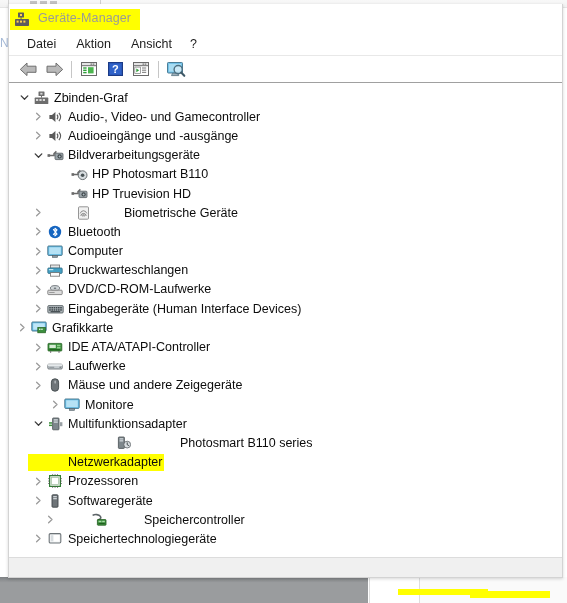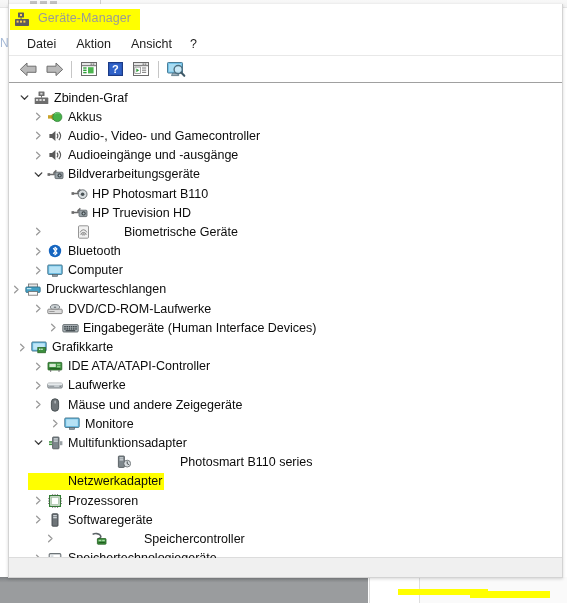--- a/index.html
+++ b/index.html
@@ -196,36 +196,20 @@
           </div>
           <span class="lbl">Zbinden-Graf</span>
         </div>
         <div class="row" style="padding-left: 22px;">
           <div class="chev">
             <svg width="9" height="9" viewBox="0 0 9 9">
   <path d="M2.6 1.2 L6 4.5 L2.6 7.8" stroke="#9b9b9b" stroke-width="1.3" fill="none" stroke-linecap="round" stroke-linejoin="round"></path>
             </svg>
           </div>
           <div class="ico">
-            <svg width="16" height="14" viewBox="0 0 16 14">
-      <rect x="1" y="5.2" width="4.2" height="3.4" fill="#c9a227"></rect>
-      <rect x="5" y="4.2" width="3.4" height="5.4" rx="1" fill="#e0b52e" stroke="#8a6d12" stroke-width=".6"></rect>
-      <circle cx="10.3" cy="7" r="4.6" fill="#46b24a" stroke="#2b7a2e" stroke-width=".7"></circle>
-      <path d="M7.6 4.1 A4.6 4.6 0 0 1 12.8 3.3" stroke="#7fd182" stroke-width="1.1" fill="none"></path>
-            </svg>
-          </div>
-          <span class="lbl">Akkus</span>
-        </div>
-        <div class="row" style="padding-left: 22px;">
-          <div class="chev">
-            <svg width="9" height="9" viewBox="0 0 9 9">
-  <path d="M2.6 1.2 L6 4.5 L2.6 7.8" stroke="#9b9b9b" stroke-width="1.3" fill="none" stroke-linecap="round" stroke-linejoin="round"></path>
-            </svg>
-          </div>
-          <div class="ico">
             <svg width="14" height="14" viewBox="0 0 14 14">
       <path d="M1.4 5 L4 5 L7.4 2 L7.4 12 L4 9 L1.4 9 Z" fill="#5b5b5b"></path>
       <path d="M9 4.6 A4 4 0 0 1 9 9.4" stroke="#5b5b5b" stroke-width="1.1" fill="none"></path>
       <path d="M10.9 2.9 A6.4 6.4 0 0 1 10.9 11.1" stroke="#5b5b5b" stroke-width="1.1" fill="none"></path>
             </svg>
           </div>
           <span class="lbl">Audio-, Video- und Gamecontroller</span>
         </div>
         <div class="row" style="padding-left: 22px;">
           <div class="chev">
@@ -323,21 +307,21 @@
           </div>
           <div class="ico">
             <svg width="16" height="13" viewBox="0 0 16 13">
       <rect x="0.8" y="1" width="14.4" height="9.4" rx=".8" fill="#69c0e8" stroke="#3f6d85" stroke-width=".9"></rect>
       <rect x="2.2" y="2.3" width="11.6" height="6.8" fill="#b6e2f5"></rect>
       <rect x="5.4" y="10.4" width="5.2" height="1.9" fill="#8d9aa2" stroke="#4d5c64" stroke-width=".6"></rect>
             </svg>
           </div>
           <span class="lbl">Computer</span>
         </div>
-        <div class="row" style="">
+        <div class="row" style="padding-left: 22px;">
           <div class="chev">
             <svg width="9" height="9" viewBox="0 0 9 9">
   <path d="M2.6 1.2 L6 4.5 L2.6 7.8" stroke="#9b9b9b" stroke-width="1.3" fill="none" stroke-linecap="round" stroke-linejoin="round"></path>
             </svg>
           </div>
           <div class="ico">
             <svg width="16" height="13" viewBox="0 0 16 13">
       <rect x="3.4" y="1" width="9.2" height="3.2" fill="#e6e6e6" stroke="#6f6f6f" stroke-width=".8"></rect>
       <rect x="0.8" y="4" width="14.4" height="5.4" rx=".8" fill="#44a0c4" stroke="#2f6b84" stroke-width=".8"></rect>
       <rect x="1.9" y="5.1" width="4.4" height="1.1" fill="#d2eef8"></rect>
@@ -355,21 +339,21 @@
           <div class="ico">
             <svg width="16" height="13" viewBox="0 0 16 13">
       <ellipse cx="8" cy="5.2" rx="4.6" ry="2.6" fill="#cfd5d8" stroke="#5e6569" stroke-width=".8"></ellipse>
       <ellipse cx="8" cy="5.2" rx="1.3" ry=".8" fill="#6a7276"></ellipse>
       <rect x="0.8" y="7.2" width="14.4" height="4.4" rx=".8" fill="#dcdcdc" stroke="#6f6f6f" stroke-width=".8"></rect>
       <rect x="2.2" y="9" width="5.4" height="1" fill="#9a9a9a"></rect>
             </svg>
           </div>
           <span class="lbl">DVD/CD-ROM-Laufwerke</span>
         </div>
-        <div class="row" style="padding-left: 22px; margin-left: 15px;">
+        <div class="row" style="padding-left: 22px;">
           <div class="chev">
             <svg width="9" height="9" viewBox="0 0 9 9">
   <path d="M2.6 1.2 L6 4.5 L2.6 7.8" stroke="#9b9b9b" stroke-width="1.3" fill="none" stroke-linecap="round" stroke-linejoin="round"></path>
             </svg>
           </div>
           <div class="ico">
             <svg width="17" height="13" viewBox="0 0 17 13">
       <rect x="0.8" y="3.6" width="15.4" height="7.4" rx="1" fill="#aeb6ba" stroke="#4f585c" stroke-width=".8"></rect>
       <g fill="#3f484c">
         <rect x="2.2" y="5" width="1.6" height="1.5"></rect>

